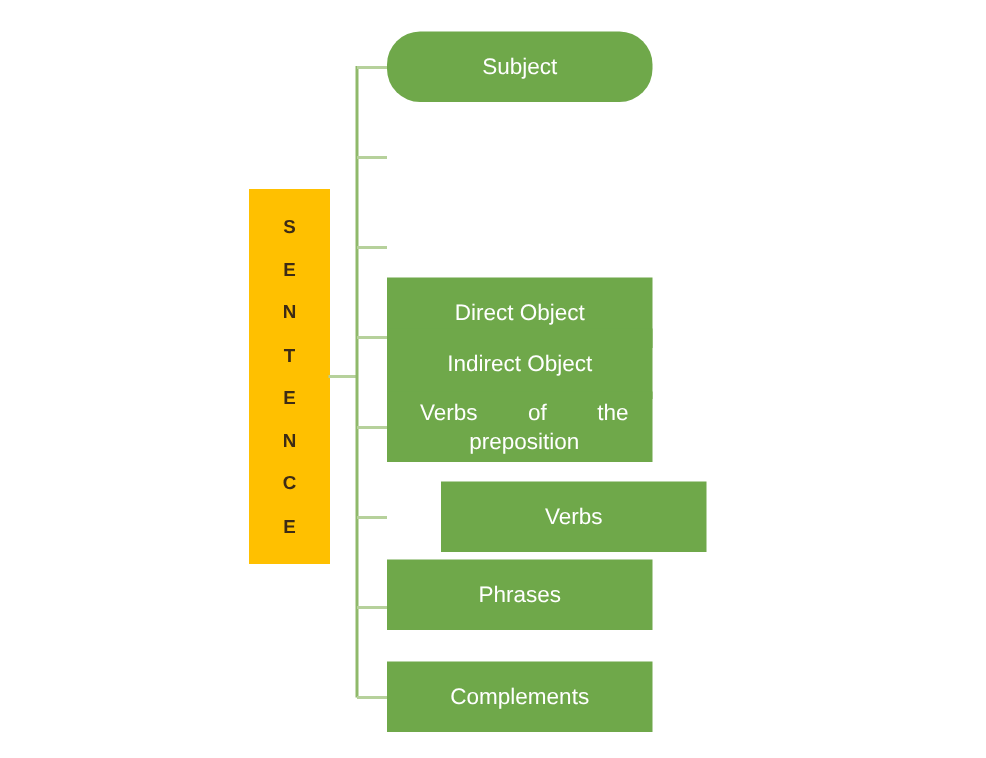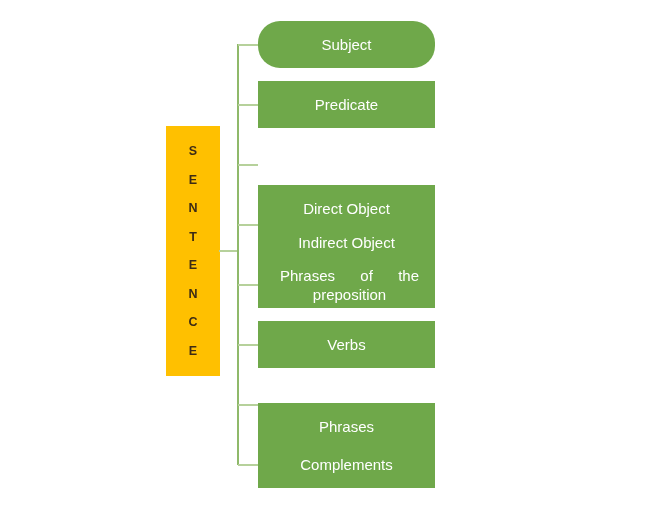--- a/index.html
+++ b/index.html
@@ -139,42 +139,39 @@
   <div class="connector-stub" style="top:224px;"></div>
   <div class="connector-stub" style="top:284px;"></div>
   <div class="connector-stub" style="top:344px;"></div>
   <div class="connector-stub" style="top:404px;"></div>
   <div class="connector-stub" style="top:464px;"></div>
 
   <div class="leaf-node" style="top:21px;border-radius:22px;">
     <span class="leaf-label">Subject</span>
   </div>
 
-  <div class="leaf-node" style="top:81px;">
-    <span class="leaf-label">Predicate</span>
-  </div>
 
   <div class="leaf-node" style="top:141px;margin-top:44px;">
     <span class="leaf-label">Direct Object</span>
   </div>
 
   <div class="leaf-node" style="top:219px;">
     <span class="leaf-label">Indirect Object</span>
   </div>
 
   <div class="leaf-node two-line" style="top:261px;">
-    <span class="leaf-label line-justified">Phrases of the</span>
+    <span class="leaf-label line-justified">Verbs of the</span>
     <span class="leaf-label line-centered">preposition</span>
   </div>
 
-  <div class="leaf-node" style="top:321px;">
+  <div class="leaf-node" style="top:321px;margin-left:36px;">
     <span class="leaf-label">Verbs</span>
   </div>
 
-  <div class="leaf-node" style="top:403px;">
+  <div class="leaf-node" style="top:373px;">
     <span class="leaf-label">Phrases</span>
   </div>
 
   <div class="leaf-node" style="top:441px;">
     <span class="leaf-label">Complements</span>
   </div>
 
 </div>
 
 </body></html>

